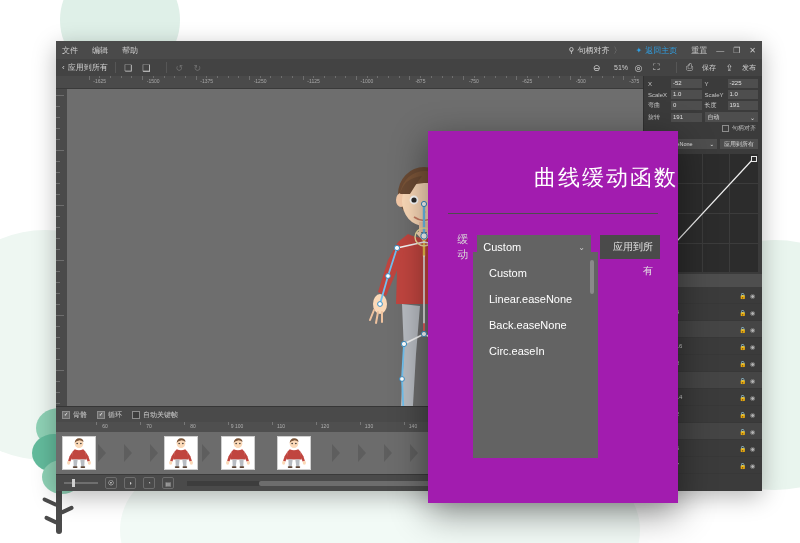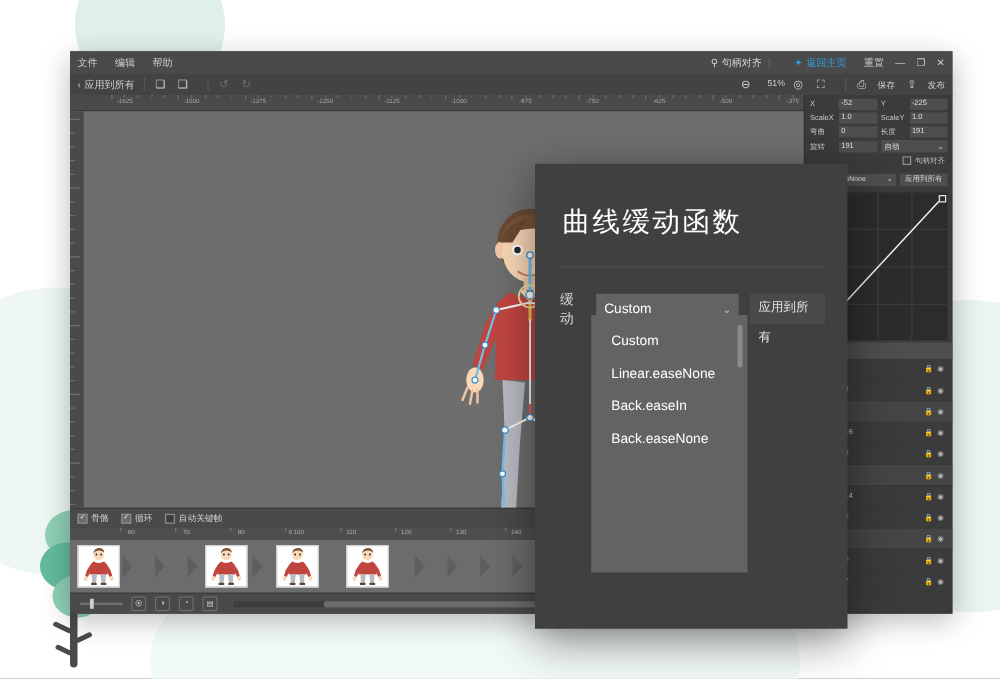--- a/index.html
+++ b/index.html
@@ -130,21 +130,21 @@
   .bone-row{display:flex;align-items:center;height:16px;padding:0 5px;font-size:6px;
     color:#c8c8c8;border-bottom:1px solid #383838;}
   .bone-row.grp{background:#454545;}
   .bone-row .nm{flex:1;white-space:nowrap;overflow:hidden;}
   .bone-row .nm.child{padding-left:7px;border-left:1px solid #5a5a5a;margin-left:2px;}
   .bone-row .ic{width:9px;text-align:center;font-size:6px;color:#b4b4b4;cursor:pointer;}
 
   
   #dialog{
     position:absolute;left:428px;top:131px;width:250px;height:372px;
-    background:#404040;box-shadow:0 10px 34px rgba(0,0,0,.45);z-index:40;
+    background:#a21caf;box-shadow:0 10px 34px rgba(0,0,0,.45);z-index:40;text-align:right;
   }
   #dialog-title{font-size:22px;color:#ffffff;padding:32px 0 0 22px;letter-spacing:2px;}
   #dialog-divider{height:1px;background:#4d4d4d;margin:20px 20px 0 20px;}
   #dialog-row{display:flex;align-items:center;gap:9px;padding:18px 18px 0 20px;}
   #dialog-row .lbl{font-size:11px;color:#d9d9d9;}
   #ease-select{width:110px;height:24px;background:#636363;display:flex;
     align-items:center;justify-content:space-between;padding:0 6px;
     font-size:11px;color:#ffffff;cursor:pointer;}
   #ease-select .caret{font-size:8px;color:#c9c9c9;}
   #apply-all-btn{height:24px;line-height:24px;padding:0 7px;background:#4a4a4a;
@@ -710,15 +710,15 @@
       <span class="caret">⌄</span>
     </span>
     <span id="apply-all-btn">应用到所有</span>
   </div>
 </div>
 
 <div id="dropdown">
   <div id="dd-scroll"></div>
 <div class="opt sel">Custom</div>
     <div class="opt">Linear.easeNone</div>
-    <div class="opt">Back.easeIn</div>
     <div class="opt">Back.easeNone</div>
+    <div class="opt">Circ.easeIn</div>
   </div>
 
 </body></html>

